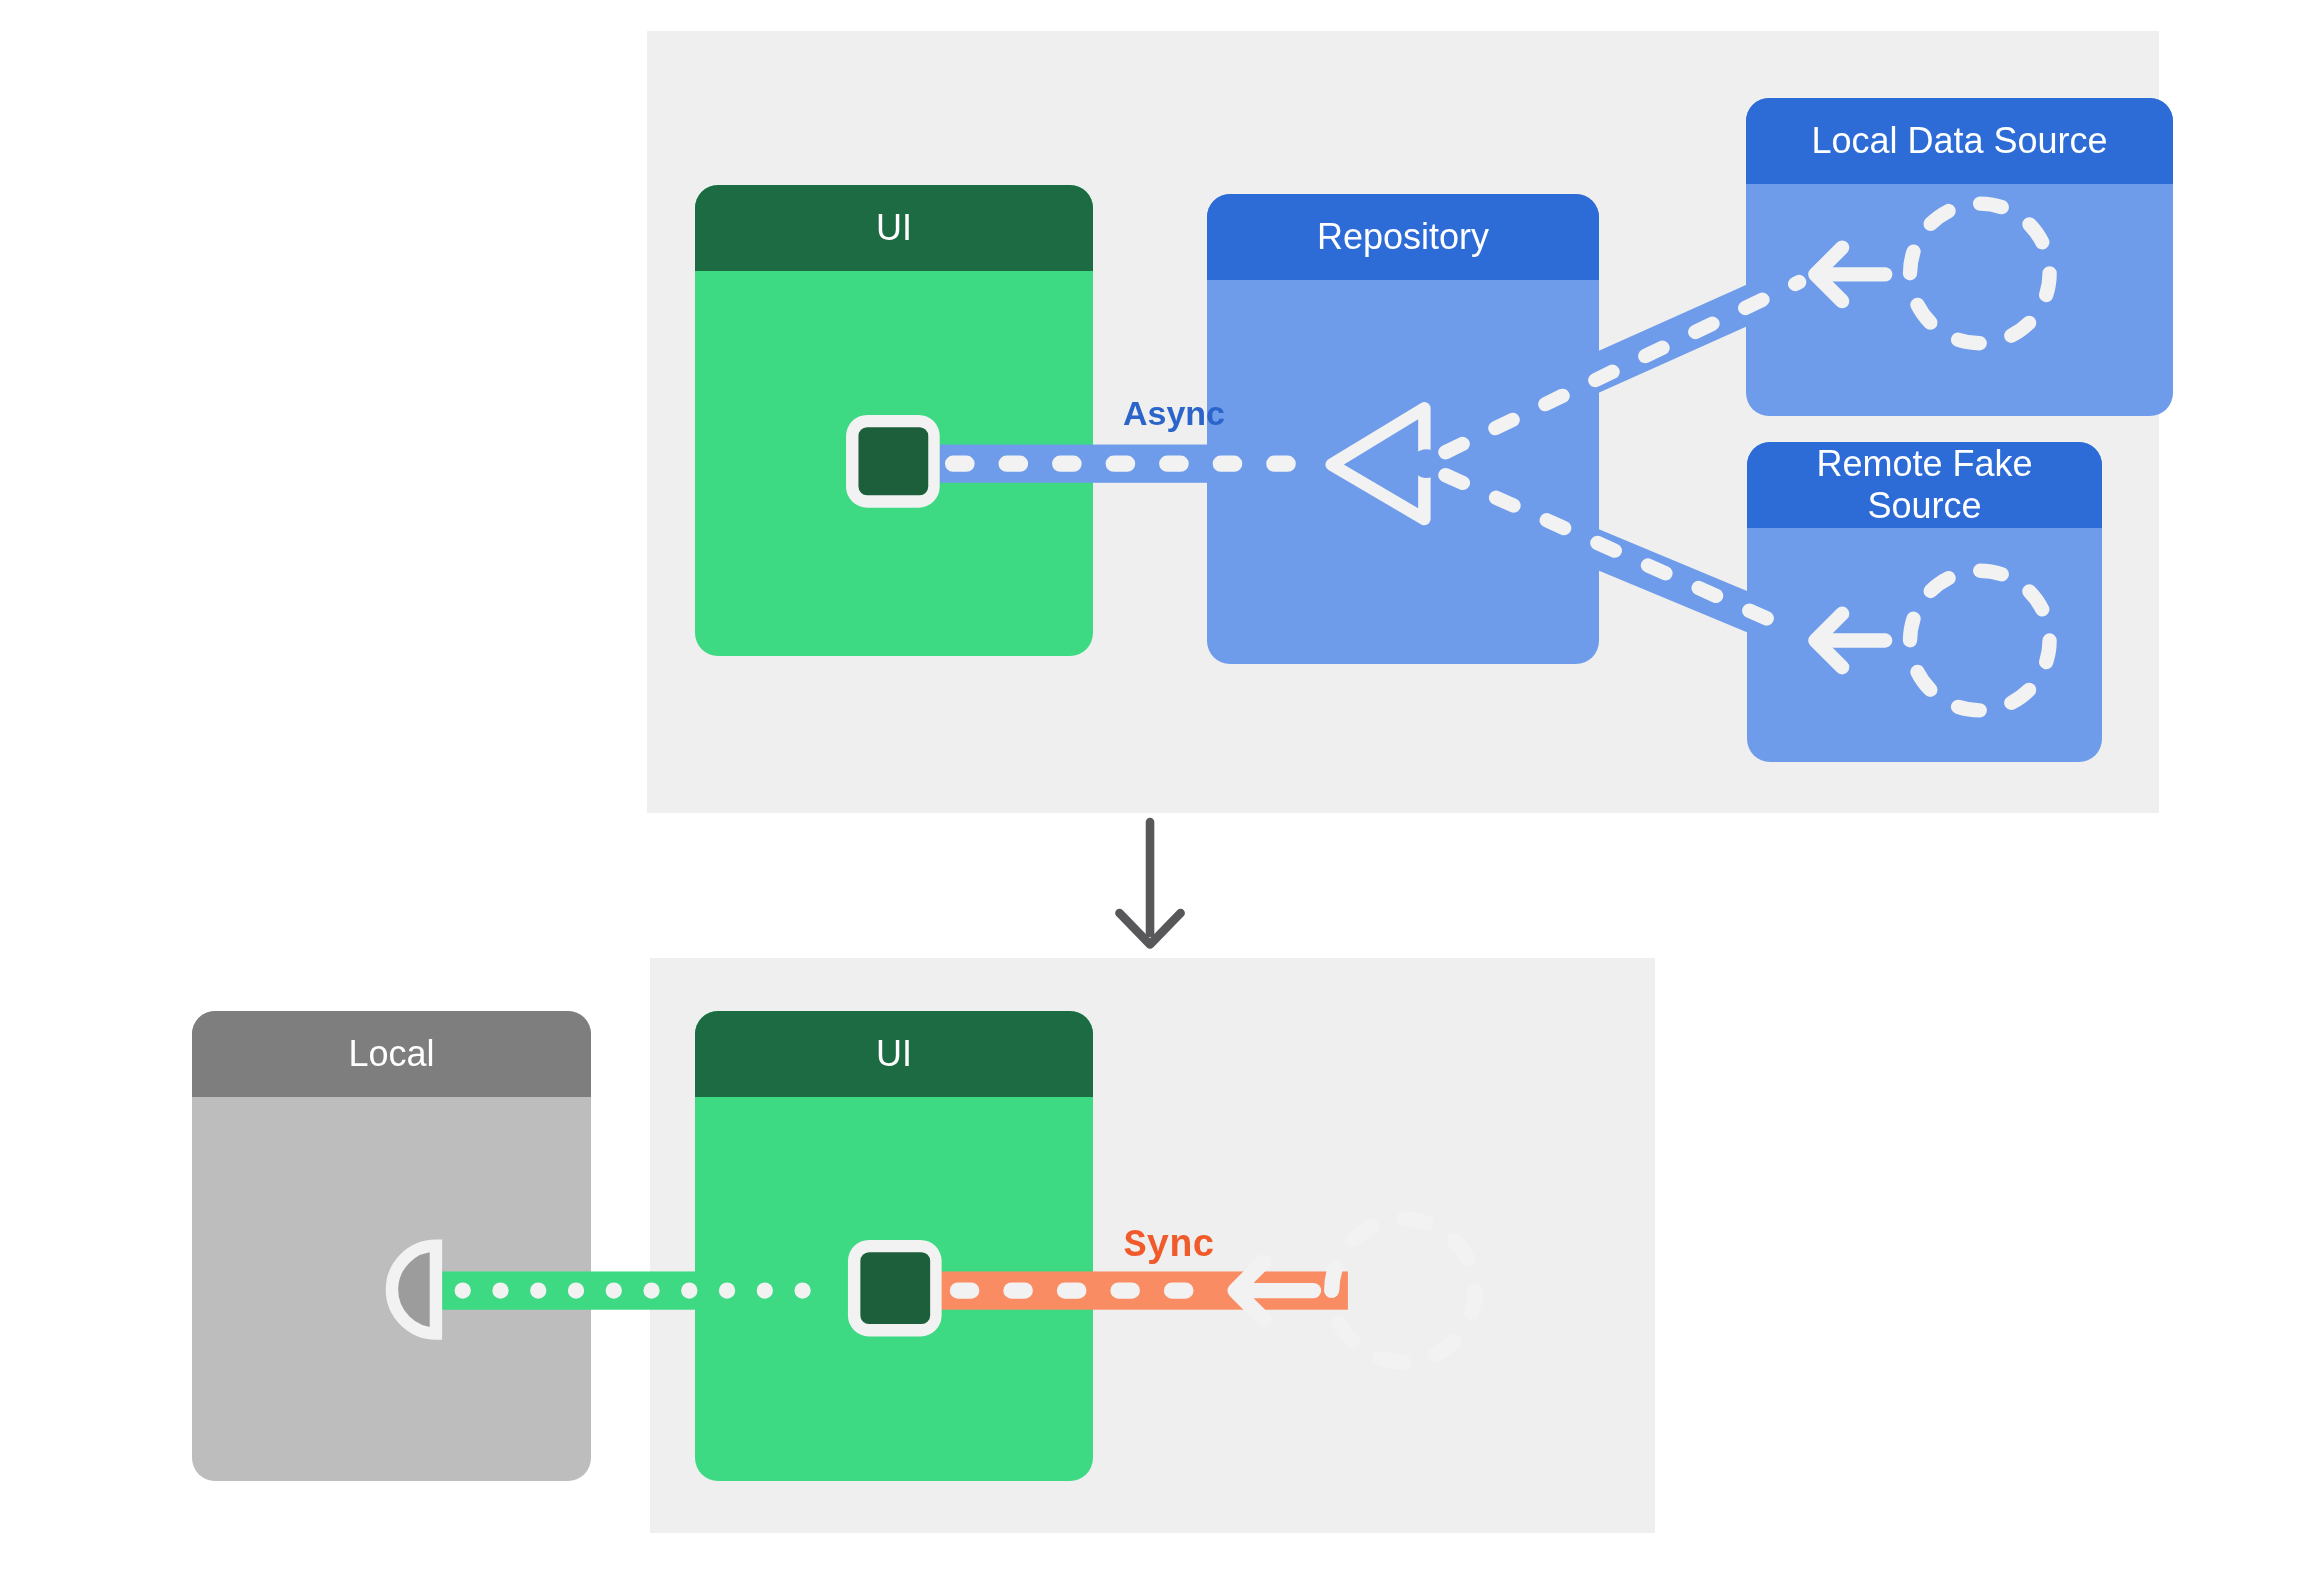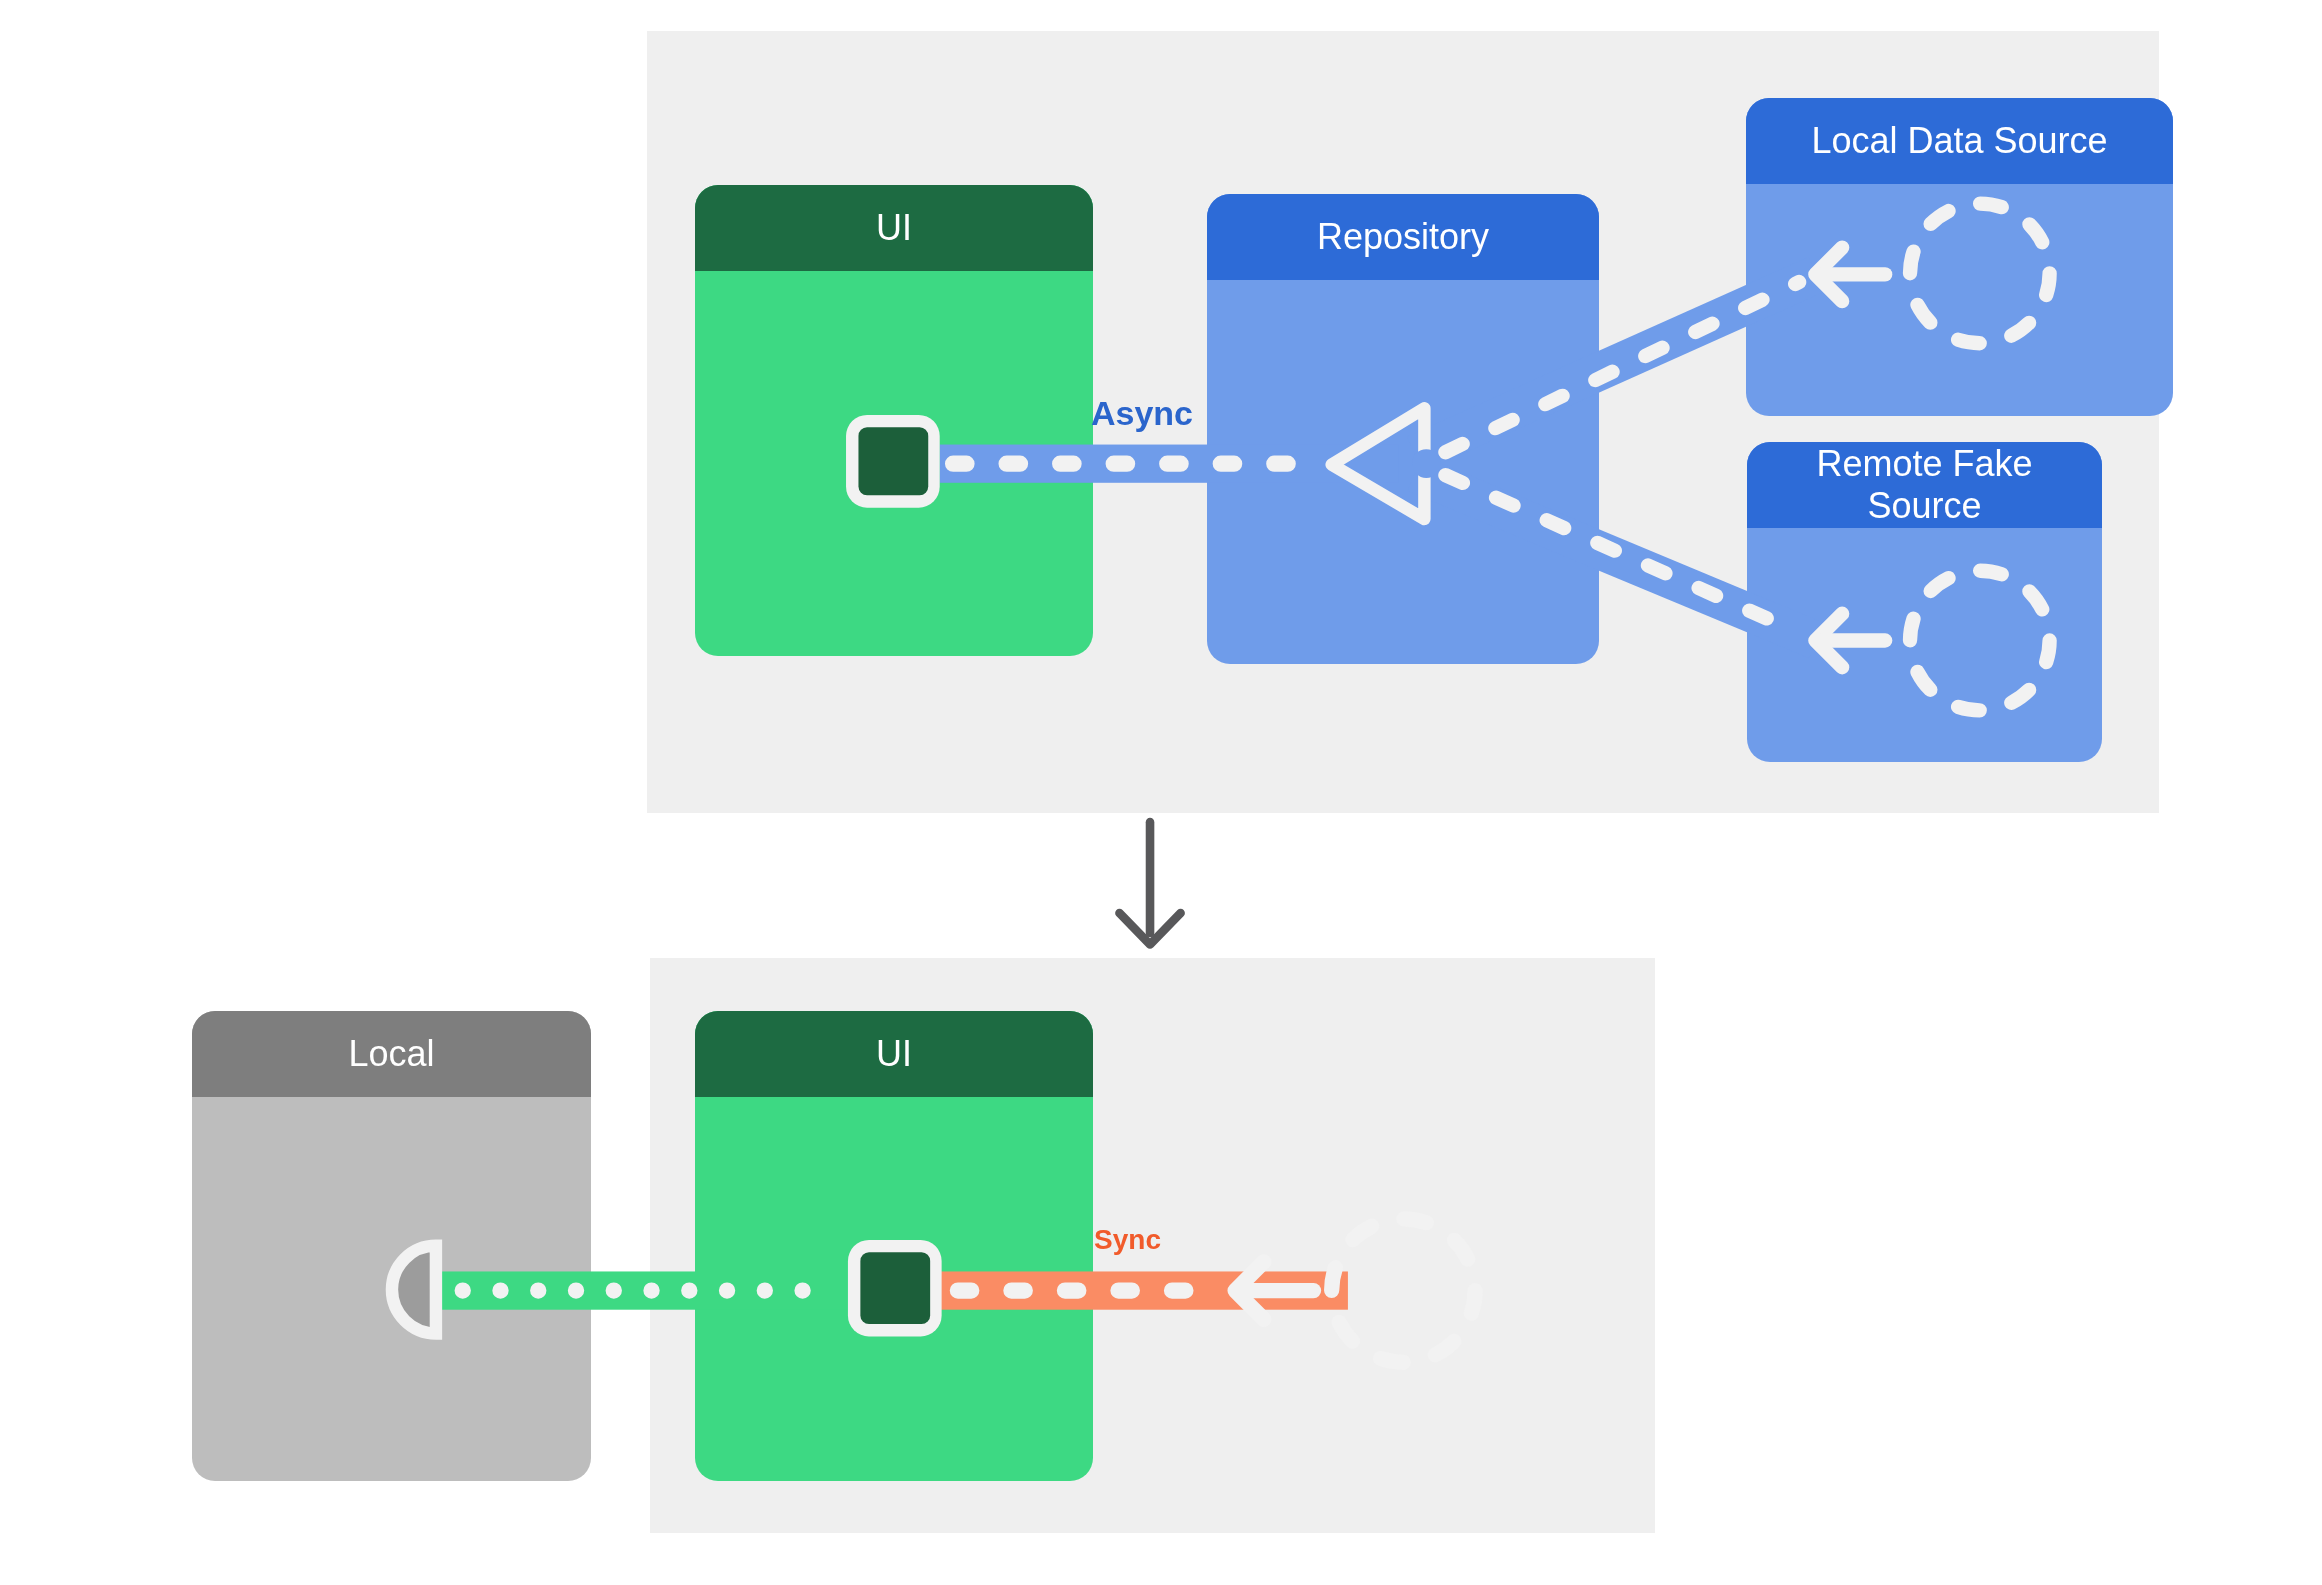--- a/index.html
+++ b/index.html
@@ -25,22 +25,22 @@
   .green-h{background:var(--green-header);}
   .green-b{background:var(--green-body);}
   .blue-h{background:var(--blue-header);}
   .blue-b{background:var(--blue-body);}
   .orange-h{background:var(--orange-header);}
   .orange-b{background:var(--orange-body);}
   .gray-h{background:var(--gray-header);}
   .gray-b{background:var(--gray-body);}
 
   .conn-label{position:absolute;z-index:3;font-weight:bold;text-align:right;}
-  .conn-label.async{left:1004px;top:394px;width:189px;font-size:34px;color:var(--async-text);}
-  .conn-label.sync{left:977px;top:1224px;width:184px;font-size:28px;color:var(--sync-text);}
+  .conn-label.async{left:1036px;top:394px;width:189px;font-size:34px;color:var(--async-text);}
+  .conn-label.sync{left:1031px;top:1224px;width:184px;font-size:38px;color:var(--sync-text);font-family:Liberation Mono, monospace;}
 
   svg.overlay{position:absolute;left:0;top:0;width:2323px;height:1586px;z-index:2;pointer-events:none;}
 
   .band-blue{fill:var(--blue-body);}
   .band-blue-line{stroke:var(--blue-body);stroke-width:40;fill:none;}
   .band-orange{fill:var(--orange-body);}
   .band-green{fill:var(--green-body);}
 
   .tri{fill:none;stroke:var(--dash-white);stroke-width:13;stroke-linejoin:round;}
   .notch{fill:var(--blue-body);}

